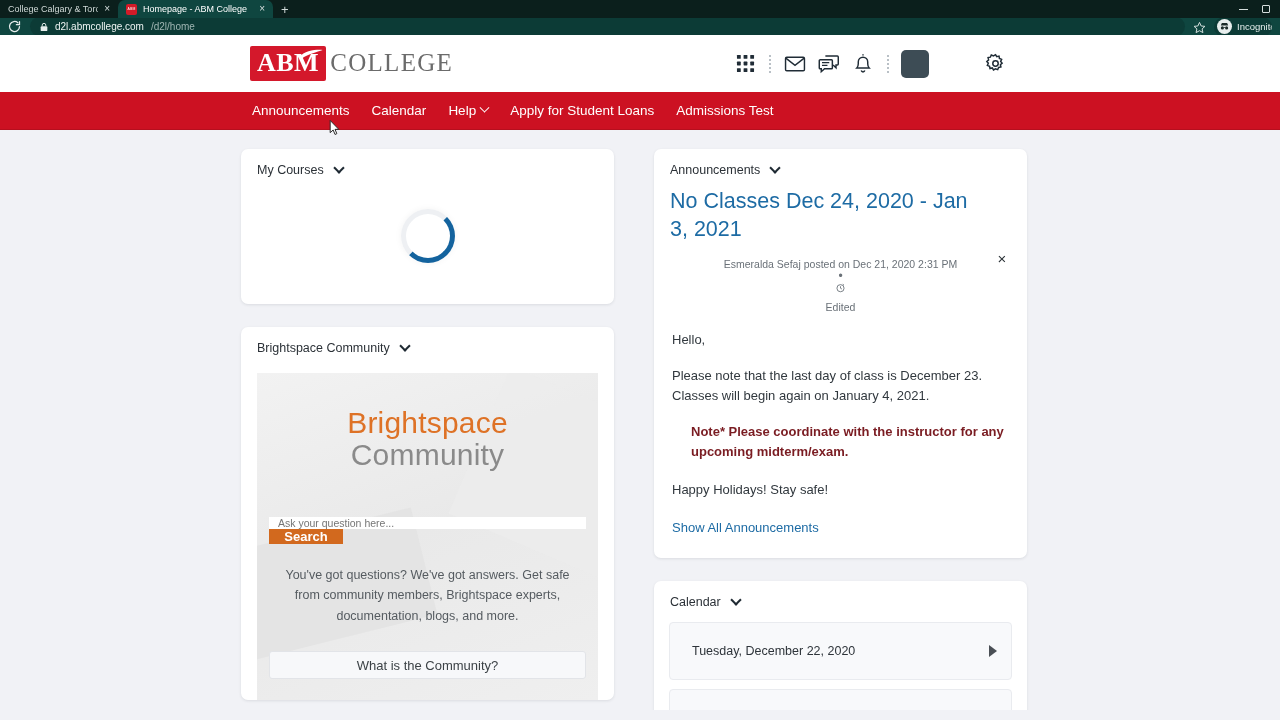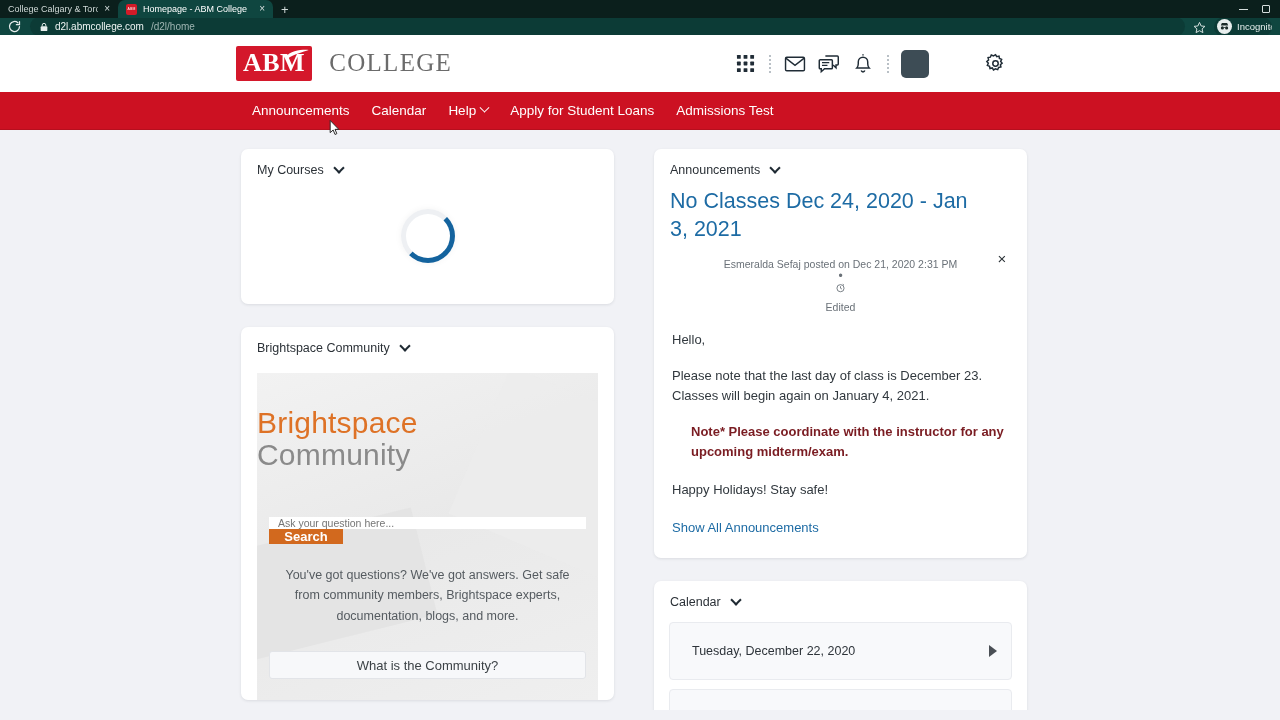--- a/index.html
+++ b/index.html
@@ -141,21 +141,21 @@
 
   .site-header {
     height: 57px;
     background: #ffffff;
     display: flex;
     align-items: center;
     position: relative;
   }
   .logo-wrap {
     position: absolute;
-    left: 236px;
+    left: 250px;
     display: flex; align-items: center;
     gap: 0px;
   }
   .logo-badge {
     background: #d4182b;
     color: #ffffff;
     font-family: "Liberation Serif", serif;
     font-size: 26px;
     font-weight: 700;
     letter-spacing: 0.5px;
@@ -167,21 +167,21 @@
   .logo-cap {
     position: absolute;
     right: 2px; top: 3px;
     width: 26px; height: 11px;
   }
   .logo-word {
     font-family: "Liberation Serif", serif;
     font-size: 25px;
     letter-spacing: 1.3px;
     color: #6b6b6b;
-    margin-left: 17px;
+    margin-left: 4px;
   }
 
   .header-icons {
     position: absolute;
     left: 728px;
     display: flex;
     align-items: center;
     gap: 0px;
     color: #202c36;
   }
@@ -288,21 +288,21 @@
     position:absolute; left:-30px; bottom:60px; width:200px;height:110px;
     background:#e2e2e2; transform: rotate(-14deg); opacity:.75;
   }
   .bsc-sheet2{
     position:absolute; right:-45px; top:20px; width:170px;height:160px;
     background:#ececec; transform: rotate(23deg); opacity:.8;
   }
   .bsc-logo {
     position: relative;
     padding-top: 34px;
-    text-align: left;
+    text-align: center;
     line-height: 1.06;
   }
   .bsc-bright { font-size: 30px; color: #de7226; font-weight: 400; letter-spacing: .2px;}
   .bsc-comm { font-size: 30px; color: #8a8a8a; font-weight: 400; letter-spacing: .2px;}
   .bsc-searchrow {
     position: relative;
     display: flex;
     margin: 46px 12px 0 12px;
     height: 27px;
     flex-direction: column;

